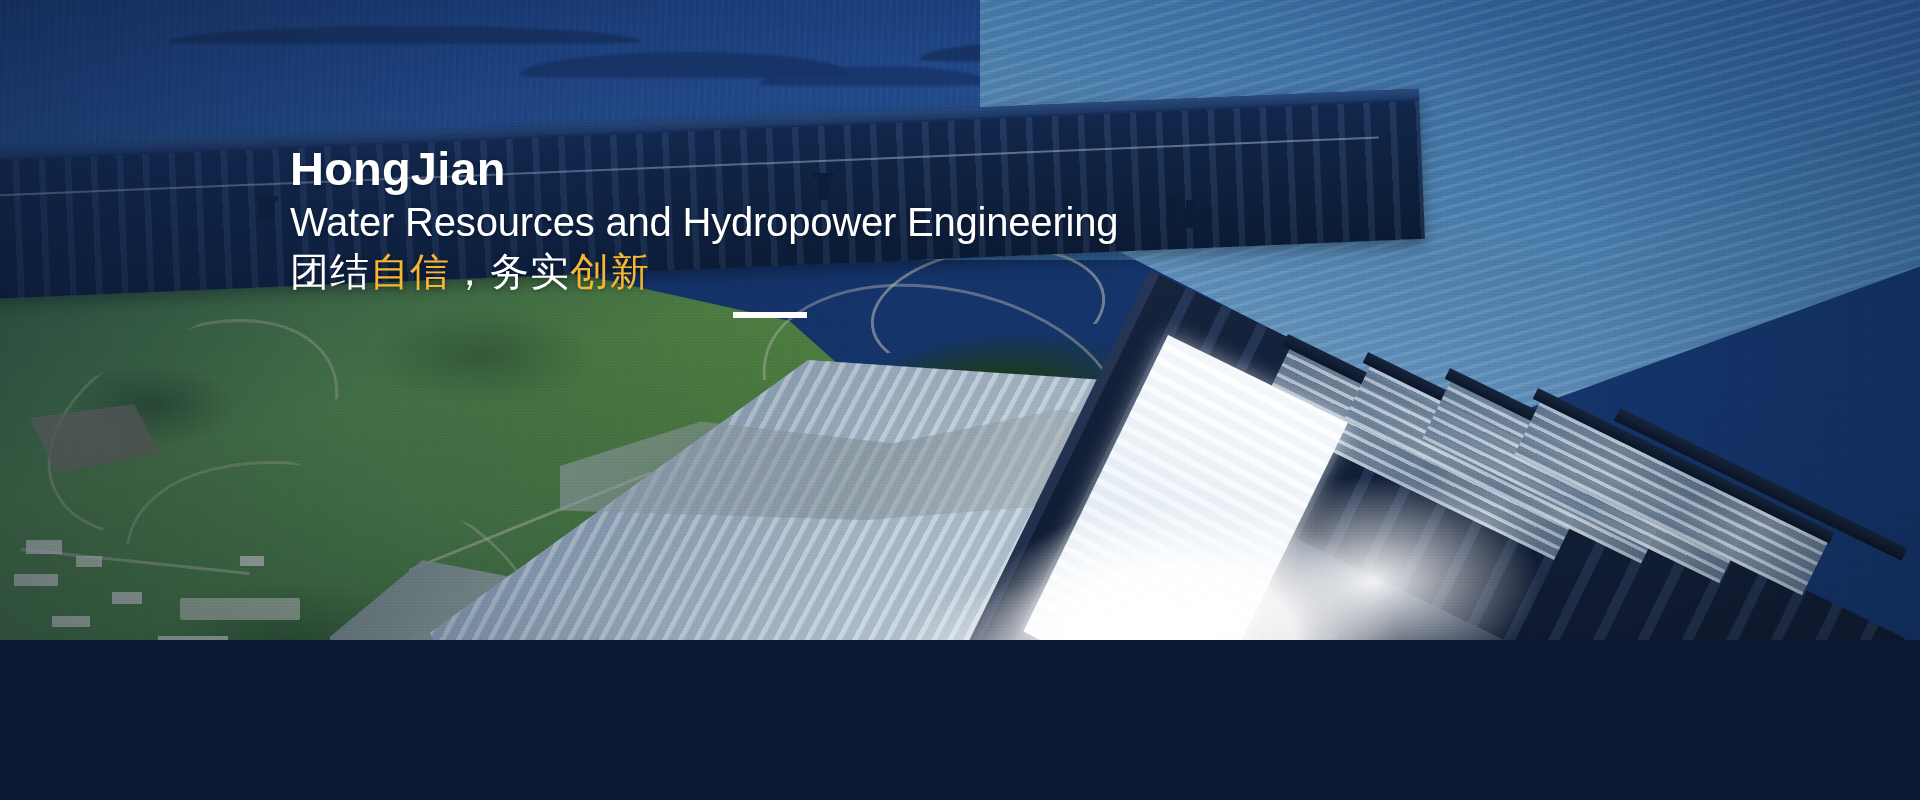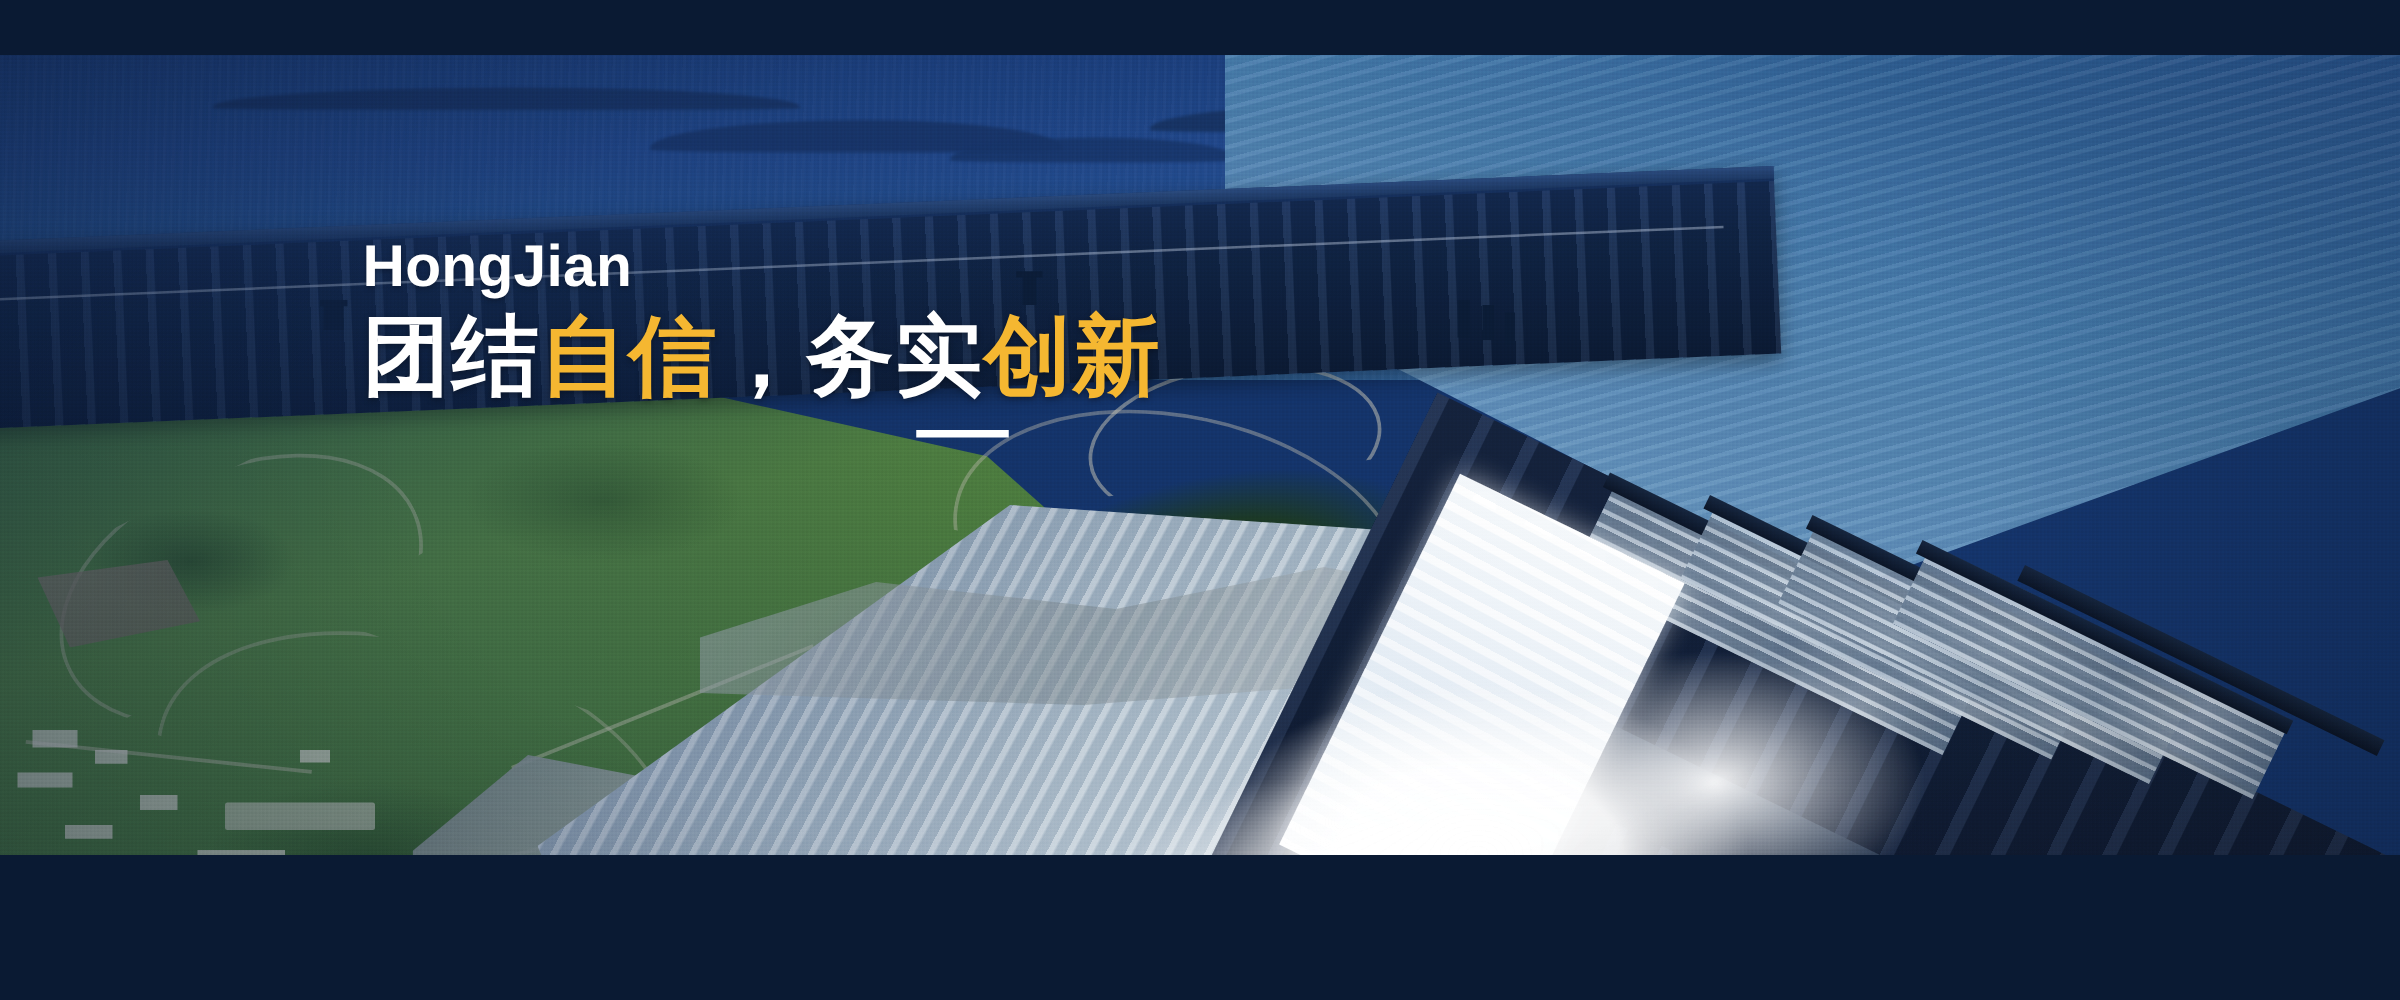--- a/index.html
+++ b/index.html
@@ -11,21 +11,20 @@
   body {
     font-family: "Liberation Sans", "DejaVu Sans", sans-serif;
   }
 
   .banner {
     position: relative;
     width: 1920px;
     height: 640px;
     overflow: hidden;
     background: #14346b;
-    margin-top: 44px;
   }
 
   
   .scene {
     position: absolute;
     inset: 0;
     overflow: hidden;
   }
 
   
@@ -401,22 +400,22 @@
   .brand-subtitle{
     font-size: 40px;
     font-weight: 400;
     color: #ffffff;
     line-height: 1.18;
     margin: 0 0 2px 0;
     letter-spacing: -.2px;
     text-shadow: 0 1px 4px rgba(0,0,0,.3);
   }
   .slogan{
-    font-size: 70px;
-    font-weight: 700;
+    font-size: 39px;
+    font-weight: 400;
     color: #ffffff;
     line-height: 1.22;
     letter-spacing: 1px;
     margin: 0;
     text-shadow: 0 1px 5px rgba(0,0,0,.34);
     white-space: nowrap;
   }
   .slogan .hl{ color: #f5b731; }
   .rule{
     margin-top: 16px;
@@ -496,20 +495,21 @@
 
     <div class="text-scrim"></div>
     <div class="grain"></div>
     <div class="vignette"></div>
   </div>
 
   <div class="hero-copy">
 
     <h1 class="brand-title">HongJian</h1>
 
+    <p class="brand-subtitle">Water Resources and Hydropower Engineering</p>
 
     <p class="slogan">
       <span>团结</span><span class="hl">自信</span><span>，务实</span><span class="hl">创新</span>
     </p>
 
 
     <hr class="rule">
   </div>
 
 </div>

